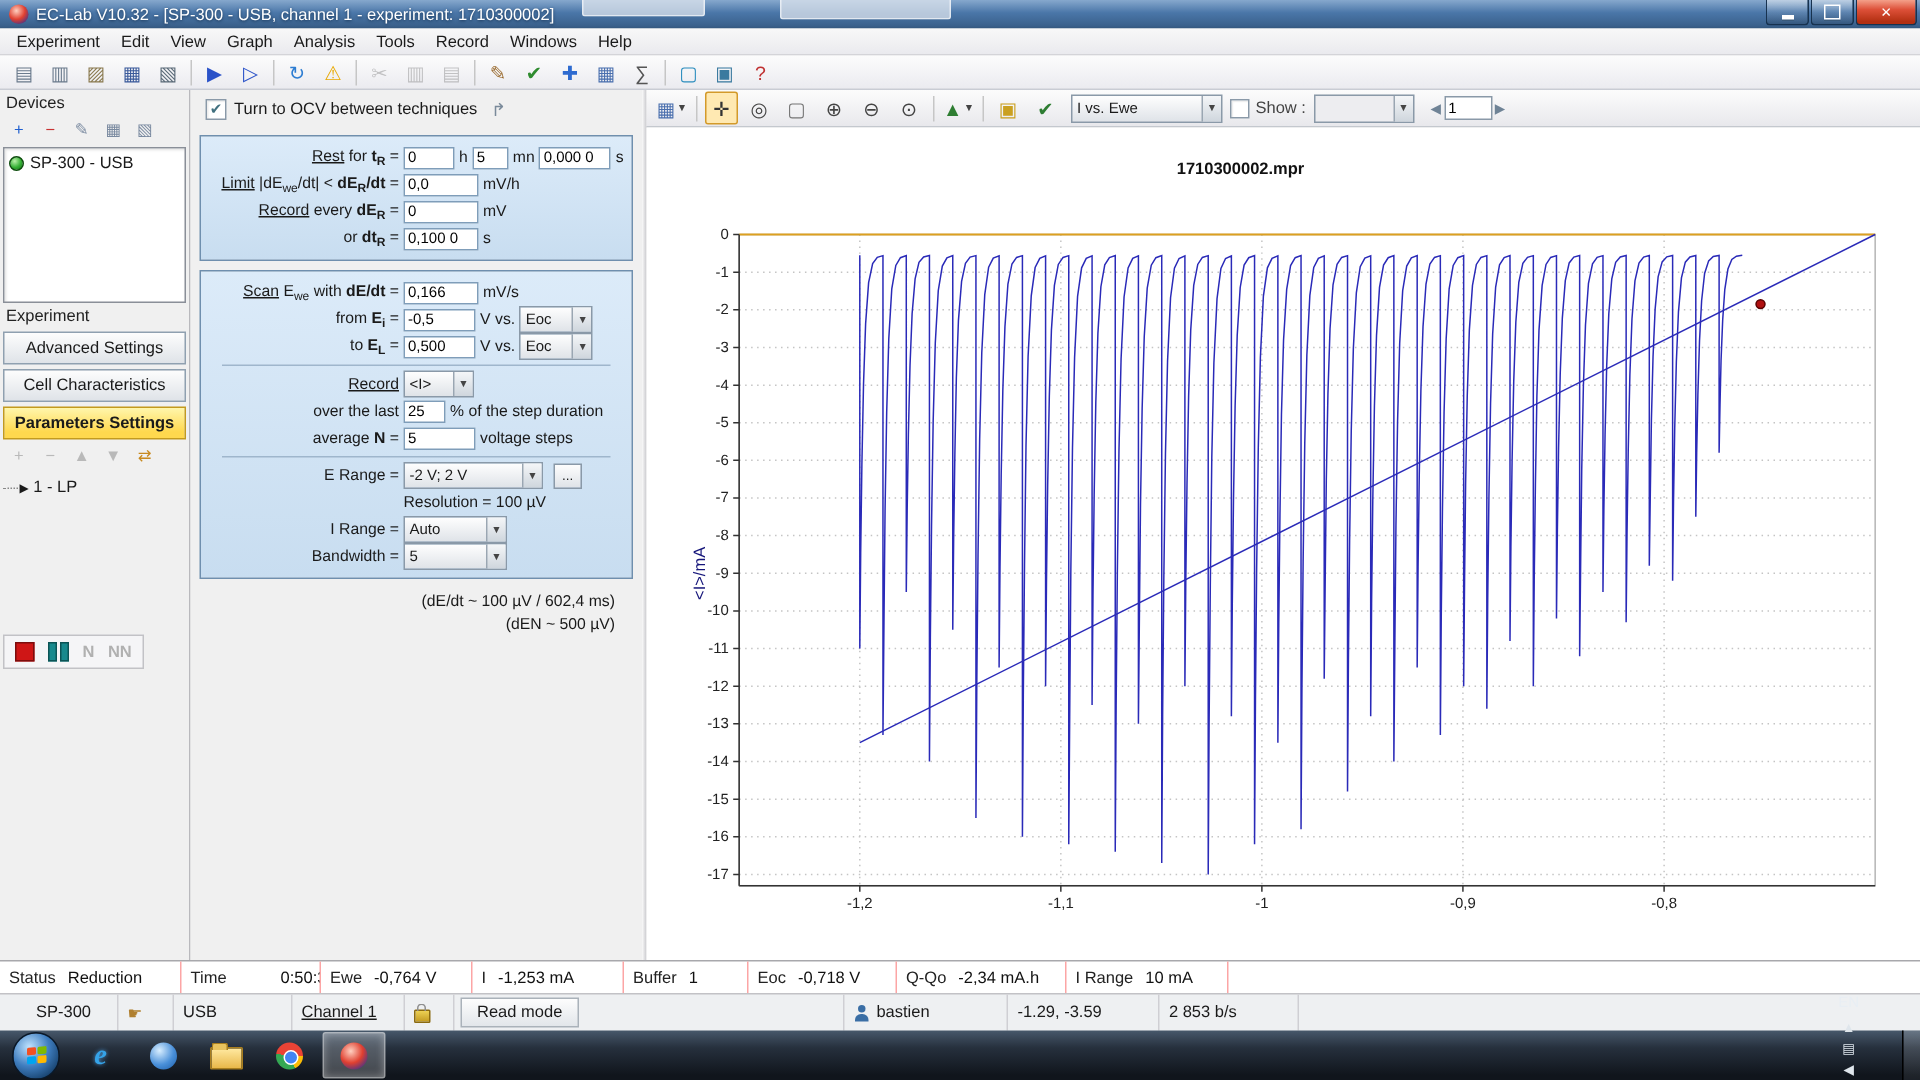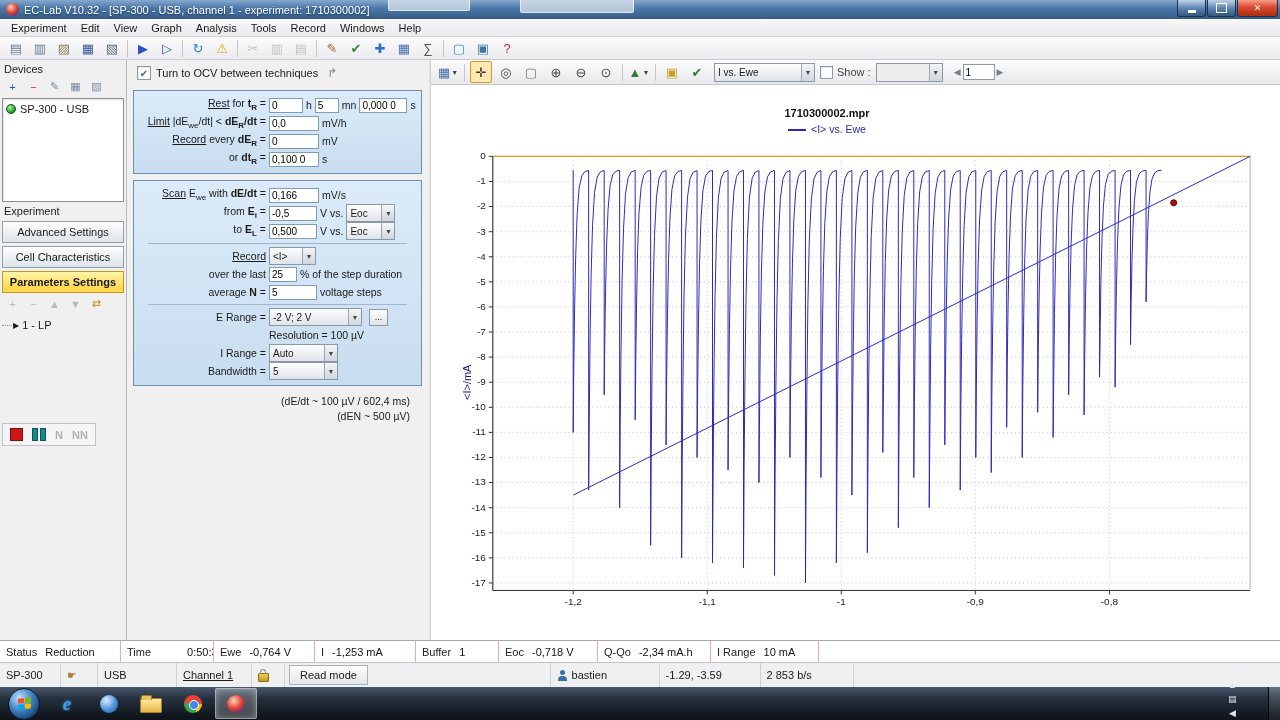--- a/index.html
+++ b/index.html
@@ -579,21 +579,20 @@
             <line x1="680.8" y1="510" x2="680.8" y2="514" stroke="#333"></line>
             <text x="680.8" y="525" font-size="10" fill="#222" text-anchor="middle" font-family="Liberation Sans,sans-serif">-0,8</text>
             <line x1="62" y1="72" x2="822" y2="72" stroke="#dca020" stroke-width="1.4"></line>
             <line x1="62" y1="72" x2="62" y2="510" stroke="#333"></line>
             <line x1="62" y1="510" x2="822" y2="510" stroke="#333"></line>
             <line x1="142.7" y1="413.8" x2="822.0" y2="72.0" stroke="#2a2ab8" stroke-width="1"></line>
             <path d="M 142.7 85.9 L 142.7 350.5 L 143.3 285.9 L 144.1 226.8 L 145.2 172.2 L 146.6 131.9 L 148.6 104.4 L 151.3 91.6 L 154.4 87.3 L 158.2 86.2 L 158.2 408.7 L 158.9 329.9 L 159.6 257.8 L 160.7 191.2 L 162.1 142.0 L 164.1 108.5 L 166.8 92.8 L 169.9 87.6 L 173.8 86.2 L 173.8 312.5 L 174.4 257.2 L 175.2 206.6 L 176.3 159.9 L 177.7 125.3 L 179.7 101.8 L 182.3 90.7 L 185.4 87.1 L 189.3 86.1 L 189.3 426.5 L 189.9 343.3 L 190.7 267.3 L 191.8 197.0 L 193.2 145.1 L 195.2 109.7 L 197.9 93.2 L 201.0 87.7 L 204.9 86.2 L 204.9 337.8 L 205.5 276.3 L 206.3 220.1 L 207.3 168.1 L 208.7 129.7 L 210.8 103.5 L 213.4 91.3 L 216.5 87.2 L 220.4 86.2 L 220.4 464.4 L 221.0 372.0 L 221.8 287.5 L 222.9 209.4 L 224.3 151.7 L 226.3 112.4 L 228.9 94.0 L 232.0 87.9 L 235.9 86.3 L 235.9 363.2 L 236.5 295.5 L 237.3 233.6 L 238.4 176.4 L 239.8 134.1 L 241.8 105.3 L 244.5 91.8 L 247.6 87.4 L 251.5 86.2 L 251.5 477.1 L 252.1 381.6 L 252.9 294.3 L 253.9 213.6 L 255.3 153.9 L 257.4 113.3 L 260.0 94.2 L 263.1 88.0 L 267.0 86.3 L 267.0 375.8 L 267.6 305.0 L 268.4 240.3 L 269.5 180.5 L 270.9 136.3 L 272.9 106.2 L 275.5 92.1 L 278.7 87.4 L 282.5 86.2 L 282.5 482.2 L 283.2 385.4 L 283.9 297.0 L 285.0 215.2 L 286.4 154.8 L 288.4 113.6 L 291.1 94.4 L 294.2 88.0 L 298.1 86.3 L 298.1 388.5 L 298.7 314.6 L 299.5 247.1 L 300.6 184.6 L 302.0 138.5 L 304.0 107.1 L 306.6 92.4 L 309.7 87.5 L 313.6 86.2 L 313.6 487.2 L 314.2 389.2 L 315.0 299.6 L 316.1 216.9 L 317.5 155.7 L 319.5 114.0 L 322.2 94.5 L 325.3 88.0 L 329.1 86.3 L 329.1 401.1 L 329.8 324.2 L 330.5 253.8 L 331.6 188.8 L 333.0 140.7 L 335.0 108.0 L 337.7 92.6 L 340.8 87.6 L 344.7 86.2 L 344.7 494.8 L 345.3 395.0 L 346.1 303.7 L 347.2 219.3 L 348.6 157.0 L 350.6 114.5 L 353.2 94.6 L 356.3 88.1 L 360.2 86.3 L 360.2 375.8 L 360.8 305.0 L 361.6 240.3 L 362.7 180.5 L 364.1 136.3 L 366.1 106.2 L 368.8 92.1 L 371.9 87.4 L 375.8 86.2 L 375.8 502.4 L 376.4 400.7 L 377.2 307.7 L 378.2 221.8 L 379.6 158.3 L 381.7 115.1 L 384.3 94.8 L 387.4 88.1 L 391.3 86.3 L 391.3 396.1 L 391.9 320.3 L 392.7 251.1 L 393.8 187.1 L 395.2 139.8 L 397.2 107.6 L 399.8 92.5 L 402.9 87.6 L 406.8 86.2 L 406.8 482.2 L 407.4 385.4 L 408.2 297.0 L 409.3 215.2 L 410.7 154.8 L 412.7 113.6 L 415.4 94.4 L 418.5 88.0 L 422.4 86.3 L 422.4 413.8 L 423.0 333.7 L 423.8 260.5 L 424.8 192.9 L 426.2 142.9 L 428.3 108.9 L 430.9 92.9 L 434.0 87.6 L 437.9 86.2 L 437.9 472.0 L 438.5 377.7 L 439.3 291.6 L 440.4 211.9 L 441.8 153.0 L 443.8 112.9 L 446.4 94.1 L 449.5 88.0 L 453.4 86.3 L 453.4 370.8 L 454.1 301.2 L 454.8 237.6 L 455.9 178.9 L 457.3 135.4 L 459.3 105.8 L 462.0 92.0 L 465.1 87.4 L 469.0 86.2 L 469.0 446.7 L 469.6 358.6 L 470.4 278.1 L 471.5 203.6 L 472.9 148.6 L 474.9 111.2 L 477.5 93.6 L 480.6 87.8 L 484.5 86.3 L 484.5 396.1 L 485.1 320.3 L 485.9 251.1 L 487.0 187.1 L 488.4 139.8 L 490.4 107.6 L 493.1 92.5 L 496.2 87.6 L 500.0 86.2 L 500.0 426.5 L 500.7 343.3 L 501.4 267.3 L 502.5 197.0 L 503.9 145.1 L 505.9 109.7 L 508.6 93.2 L 511.7 87.7 L 515.6 86.2 L 515.6 363.2 L 516.2 295.5 L 517.0 233.6 L 518.1 176.4 L 519.5 134.1 L 521.5 105.3 L 524.1 91.8 L 527.2 87.4 L 531.1 86.2 L 531.1 408.7 L 531.7 329.9 L 532.5 257.8 L 533.6 191.2 L 535.0 142.0 L 537.0 108.5 L 539.7 92.8 L 542.8 87.6 L 546.7 86.2 L 546.7 375.8 L 547.3 305.0 L 548.0 240.3 L 549.1 180.5 L 550.5 136.3 L 552.6 106.2 L 555.2 92.1 L 558.3 87.4 L 562.2 86.2 L 562.2 391.0 L 562.8 316.5 L 563.6 248.4 L 564.7 185.5 L 566.1 138.9 L 568.1 107.3 L 570.7 92.4 L 573.8 87.5 L 577.7 86.2 L 577.7 345.4 L 578.3 282.1 L 579.1 224.1 L 580.2 170.6 L 581.6 131.0 L 583.6 104.1 L 586.3 91.4 L 589.4 87.3 L 593.3 86.2 L 593.3 375.8 L 593.9 305.0 L 594.7 240.3 L 595.7 180.5 L 597.1 136.3 L 599.2 106.2 L 601.8 92.1 L 604.9 87.4 L 608.8 86.2 L 608.8 330.2 L 609.4 270.6 L 610.2 216.0 L 611.3 165.6 L 612.7 128.4 L 614.7 103.0 L 617.3 91.1 L 620.4 87.2 L 624.3 86.1 L 624.3 355.6 L 625.0 289.7 L 625.7 229.5 L 626.8 173.9 L 628.2 132.8 L 630.2 104.8 L 632.9 91.7 L 636.0 87.3 L 639.9 86.2 L 639.9 312.5 L 640.5 257.2 L 641.3 206.6 L 642.4 159.9 L 643.8 125.3 L 645.8 101.8 L 648.4 90.7 L 651.5 87.1 L 655.4 86.1 L 655.4 332.8 L 656.0 272.5 L 656.8 217.4 L 657.9 166.5 L 659.3 128.8 L 661.3 103.2 L 664.0 91.2 L 667.1 87.2 L 670.9 86.1 L 670.9 294.8 L 671.6 243.8 L 672.3 197.2 L 673.4 154.1 L 674.8 122.2 L 676.8 100.5 L 679.5 90.4 L 682.6 87.0 L 686.5 86.1 L 686.5 304.9 L 687.1 251.4 L 687.9 202.6 L 689.0 157.4 L 690.4 124.0 L 692.4 101.2 L 695.0 90.6 L 698.1 87.1 L 702.0 86.1 L 702.0 261.9 L 702.6 218.9 L 703.4 179.6 L 704.5 143.3 L 705.9 116.5 L 707.9 98.2 L 710.6 89.7 L 713.7 86.8 L 717.6 86.1 L 717.6 218.8 L 718.2 186.4 L 718.9 156.7 L 720.0 129.3 L 721.4 109.0 L 723.5 95.2 L 726.1 88.8 L 729.2 86.6 L 733.1 86.0" fill="none" stroke="#2a2ab8" stroke-width="1"></path>
             <circle cx="745.3" cy="118.8" r="3" fill="#b01010" stroke="#5a0000"></circle>
           </svg>
         <div class="chart-title">1710300002.mpr</div>
-        <div class="chart-legend"><span class="legend-line"></span><span>&lt;I&gt; vs. Ewe</span></div>
         <div class="ylabel">&lt;I&gt;/mA</div>
         <div class="xlabel">Ewe/V</div>
       </div>
     </div>
   </div>
 
   <div class="statusbar1" id="statusbar1">
       <div class="sb-cell" style="width: 108px;">
         <span class="sb-label">Status</span>
         <span class="sb-value">Reduction</span>
@@ -623,21 +622,21 @@
         <span class="sb-value">-2,34 mA.h</span>
       </div>
       <div class="sb-cell" style="width: 95px;">
         <span class="sb-label">I Range</span>
         <span class="sb-value">10 mA</span>
       </div>
       <div class="sb-cell sb-fill"></div>
     </div>
 
   <div class="statusbar2">
-    <div class="cb-c cb-cell" style="width:48px;">
+    <div class="cb-c cb-cell" style="width:48px;margin-left:18px;">
         <span>SP-300</span>
       </div>
     <div class="cb-cell" style="width:24px;">
         <span style="color:#b08030;">☛</span>
       </div>
     <div class="cb-cell" style="width:66px;">
         <span>USB</span>
       </div>
     <div class="cb-cell" style="width:62px;text-decoration:underline;">
         <span>Channel 1</span>

